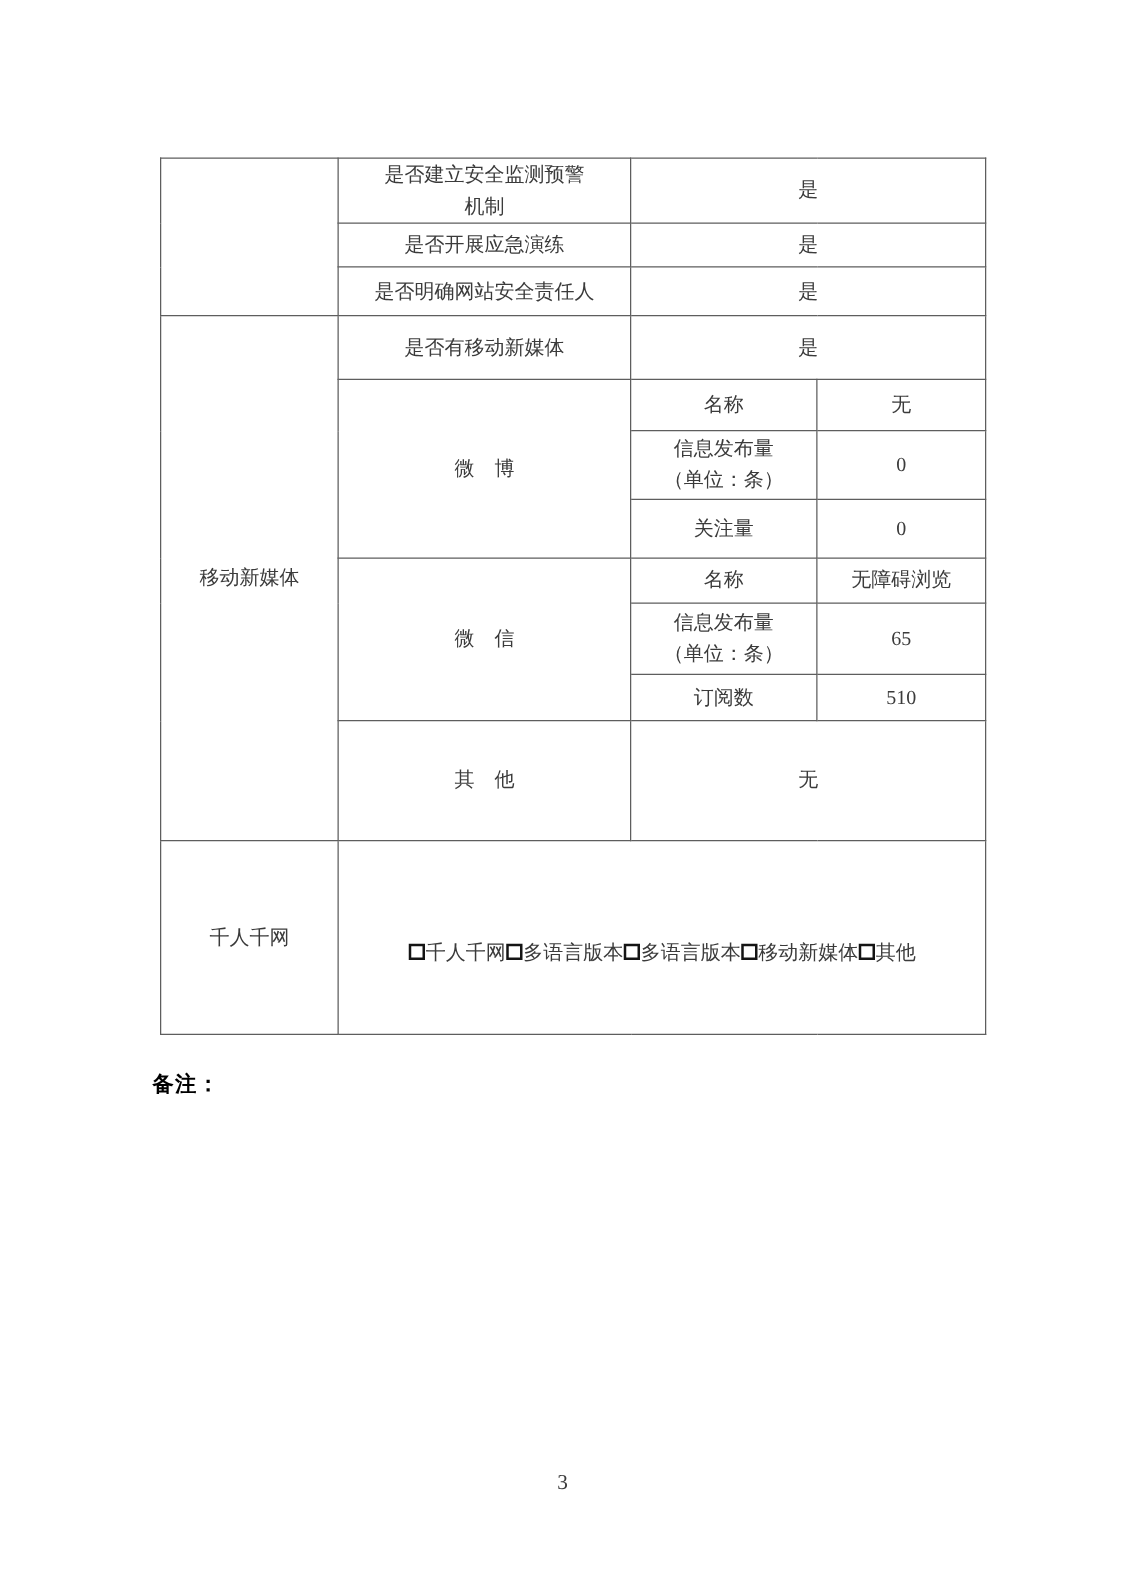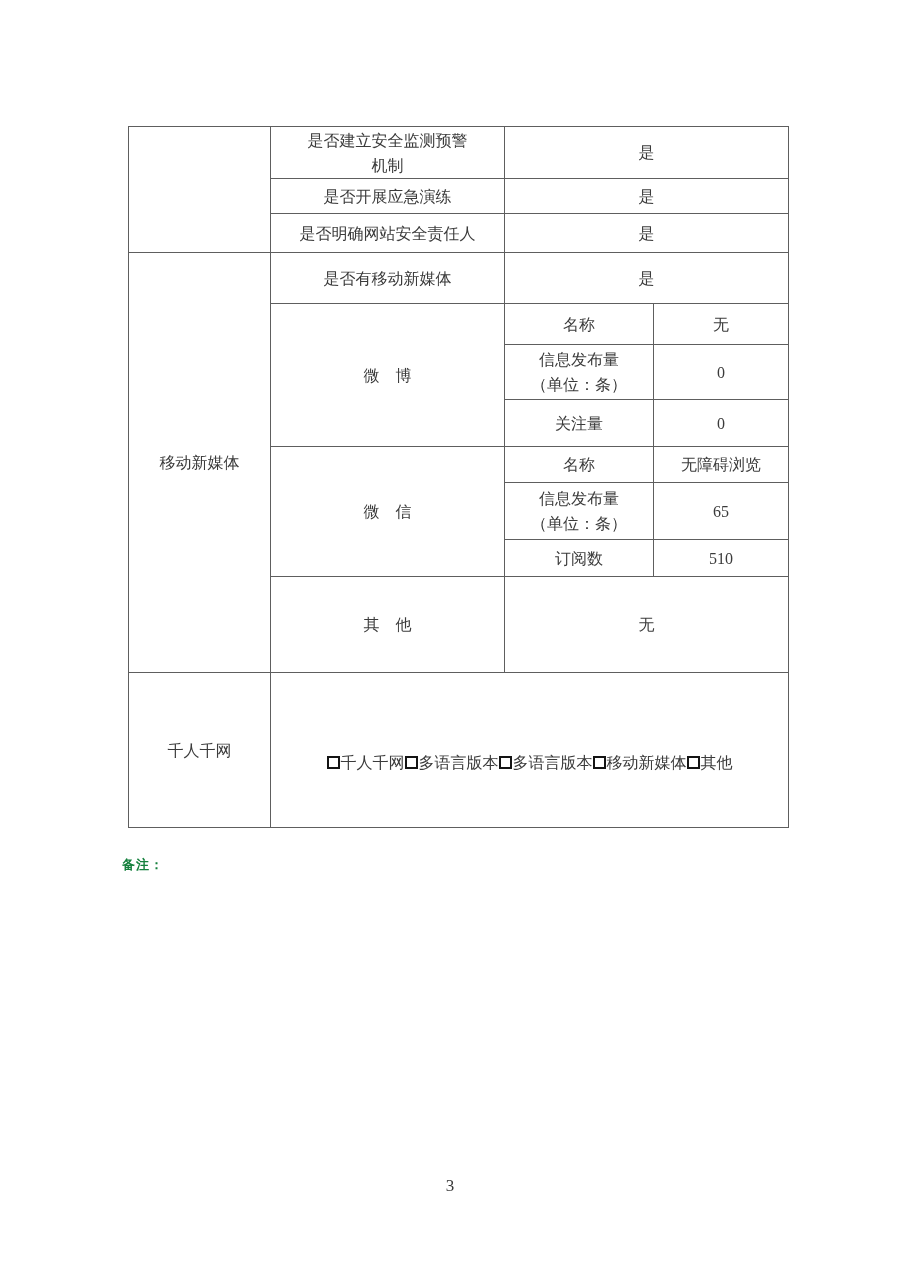--- a/index.html
+++ b/index.html
@@ -61,23 +61,23 @@
     height: 13px;
     border: 2px solid #141414;
     background: #ffffff;
     vertical-align: -1px;
     margin-right: 1px;
   }
   .notes {
     position: absolute;
     left: 122px;
     top: 856px;
-    font-size: 13px;
+    font-size: 17px;
     font-weight: bold;
-    color: #15803d;
+    color: #000000;
     letter-spacing: 1px;
   }
   .page-number {
     position: absolute;
     left: 0;
     right: 0;
     top: 1176px;
     text-align: center;
     font-size: 17px;
     color: #3b3b3b;

